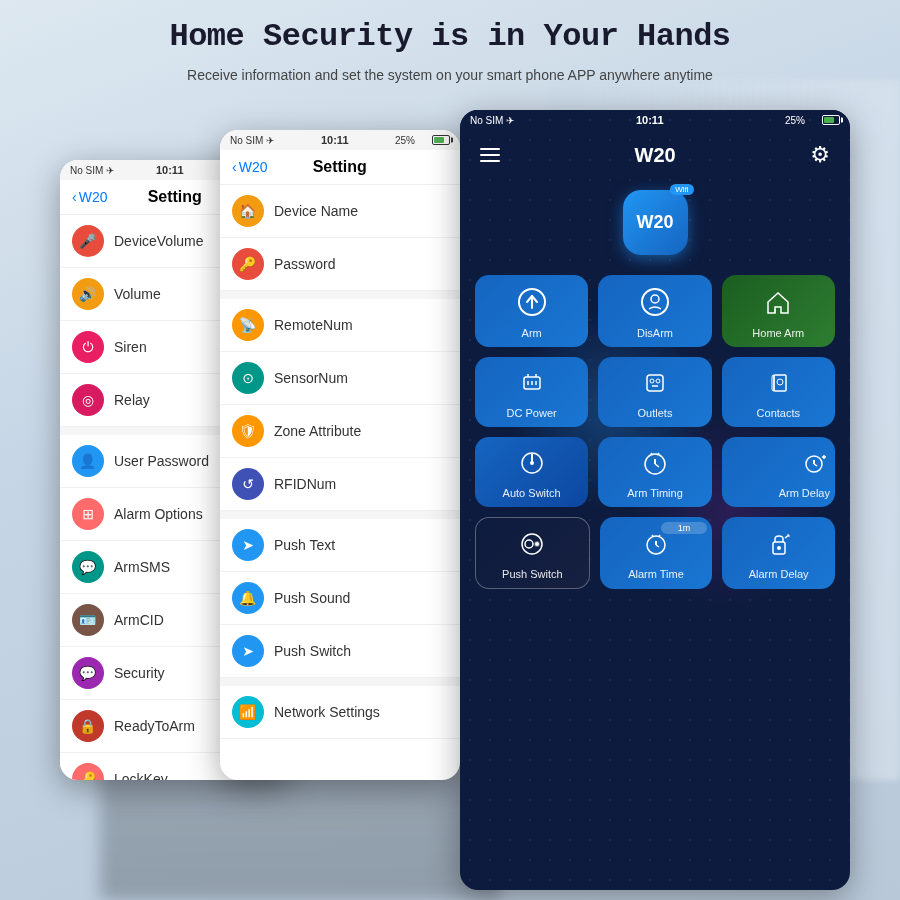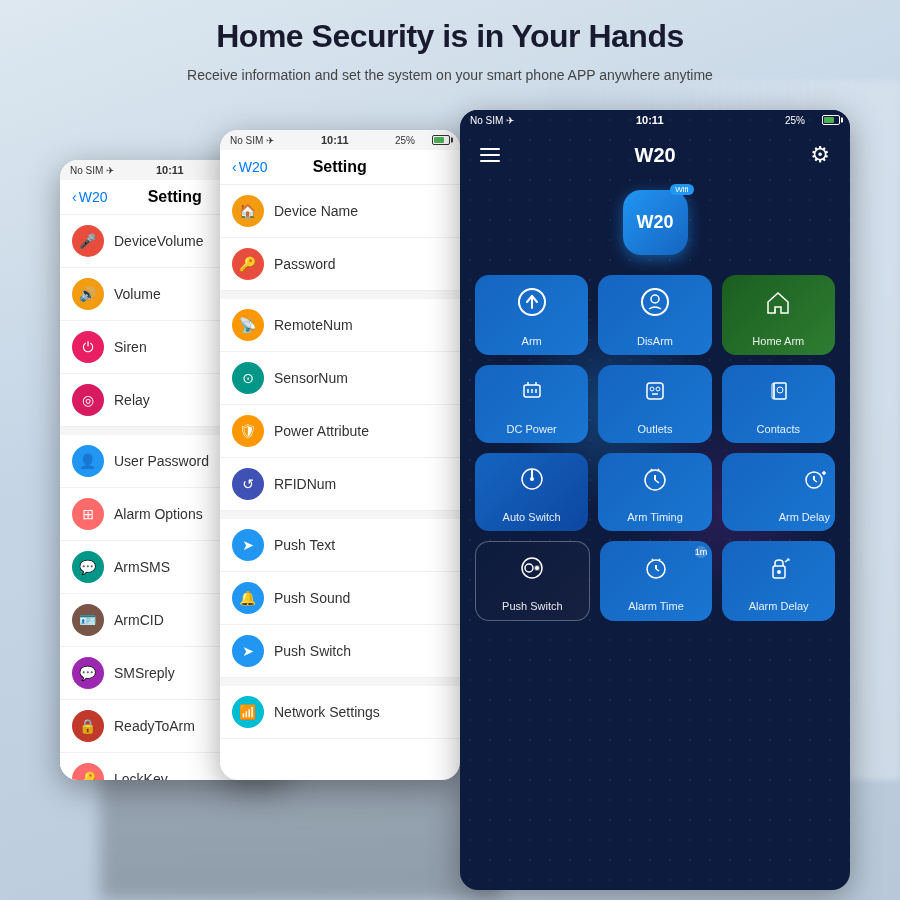--- a/index.html
+++ b/index.html
@@ -51,20 +51,21 @@
       right: 0;
       text-align: center;
       z-index: 10;
     }
 
     .main-title {
       font-size: 32px;
       font-weight: 600;
       color: #1a1a2e;
       letter-spacing: -0.5px;
+      font-family: Liberation Mono, monospace;
     }
 
     .sub-title {
       font-size: 14px;
       color: #444;
       margin-top: 12px;
     }
 
     
     .phones-container {
@@ -329,21 +330,20 @@
       gap: 6px;
       position: relative;
       overflow: hidden;
     }
 
     .grid-btn-label {
       font-size: 11px;
       color: rgba(255,255,255,0.9);
       text-align: center;
       font-weight: 500;
-      margin-top: 8px;
     }
 
     .grid-btn-icon {
       font-size: 26px;
       color: #fff;
       line-height: 1;
     }
 
     .btn-arm { background: linear-gradient(135deg, #1565c0 0%, #1976d2 100%); }
     .btn-disarm { background: linear-gradient(135deg, #1565c0 0%, #1976d2 100%); }
@@ -357,21 +357,21 @@
     .btn-pushswitch { background: linear-gradient(135deg, #0d1b3e 0%, #162040 100%); border: 1px solid rgba(255,255,255,0.3); }
     .btn-alarmtime { background: linear-gradient(135deg, #1565c0 0%, #1976d2 100%); }
     .btn-alarmdelay { background: linear-gradient(135deg, #1565c0 0%, #1976d2 100%); }
 
     .badge-1m {
       position: absolute;
       top: 5px;
       right: 5px;
       background: rgba(255,255,255,0.2);
       border-radius: 8px;
-      padding: 1px 0;
+      padding: 1px 17px;
       font-size: 9px;
       color: #fff;
     }
 
     
     .dot-bg {
       position: absolute;
       top: 0; left: 0; right: 0; bottom: 0;
       background-image: radial-gradient(circle, rgba(255,255,255,0.06) 1px, transparent 1px);
       background-size: 20px 20px;
@@ -479,21 +479,21 @@
       <div class="menu-item">
         <div class="menu-icon ic-teal">💬</div>
         <span class="menu-label">ArmSMS</span>
       </div>
       <div class="menu-item">
         <div class="menu-icon ic-olive" style="background:#795548;">🪪</div>
         <span class="menu-label">ArmCID</span>
       </div>
       <div class="menu-item">
         <div class="menu-icon ic-purple">💬</div>
-        <span class="menu-label">SMSreply</span>
+        <span class="menu-label">Security</span>
       </div>
       <div class="menu-item">
         <div class="menu-icon ic-dark-red">🔒</div>
         <span class="menu-label">ReadyToArm</span>
       </div>
       <div class="menu-item">
         <div class="menu-icon ic-coral">🔑</div>
         <span class="menu-label">LockKey</span>
       </div>
 
@@ -534,21 +534,21 @@
       <div class="menu-item">
         <div class="menu-icon ic-amber">📡</div>
         <span class="menu-label">RemoteNum</span>
       </div>
       <div class="menu-item">
         <div class="menu-icon ic-teal">⊙</div>
         <span class="menu-label">SensorNum</span>
       </div>
       <div class="menu-item">
         <div class="menu-icon ic-amber">🛡</div>
-        <span class="menu-label">Power Attribute</span>
+        <span class="menu-label">Zone Attribute</span>
       </div>
       <div class="menu-item">
         <div class="menu-icon ic-indigo">↺</div>
         <span class="menu-label">RFIDNum</span>
       </div>
       <div class="section-divider"></div>
       <div class="menu-item">
         <div class="menu-icon ic-blue">➤</div>
         <span class="menu-label">Push Text</span>
       </div>

